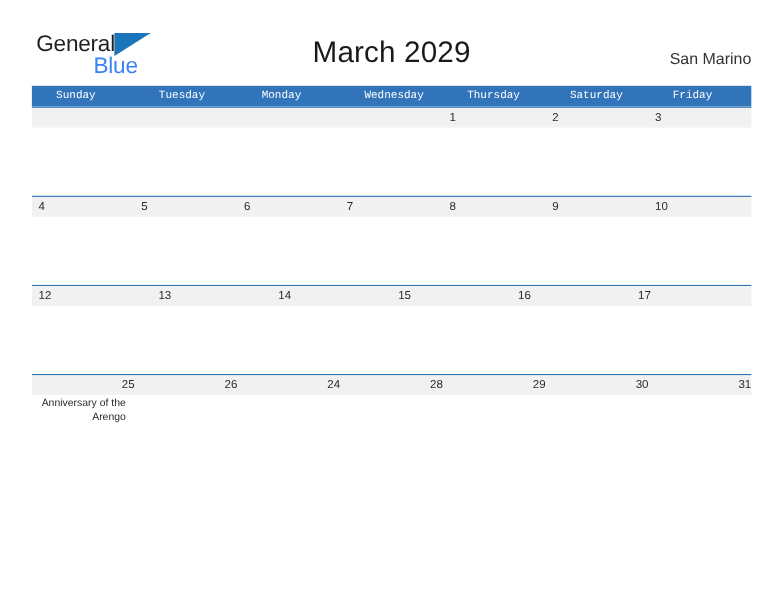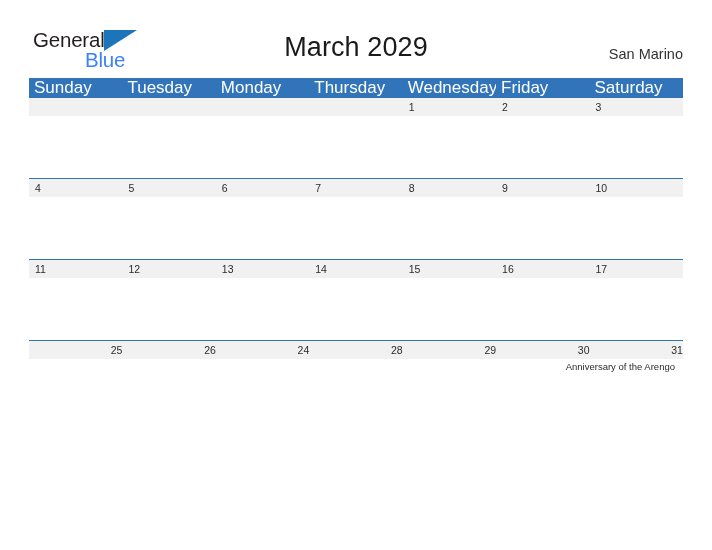--- a/index.html
+++ b/index.html
@@ -95,27 +95,28 @@
   }
 
   .weekday-row {
     display: flex;
     width: 654px;
     height: 19px;
     background: #3174b9;
   }
   .weekday-cell {
     flex: 1 1 0;
-    font-size: 17px;
+    font-size: 10px;
     color: #ffffff;
     line-height: 19px;
-    padding-left: 5px;
+    padding-left: 22px;
     box-sizing: border-box;
     white-space: nowrap;
     overflow: hidden;
+    font-family: Liberation Mono, monospace;
   }
 
   .week-row {
     width: 654px;
     height: 81px;
     position: relative;
   }
   .week-row:last-child {
     height: 62px;
     text-align: right;
@@ -135,21 +136,20 @@
     color: #2b2b2b;
     line-height: 18px;
     padding-left: 6px;
     box-sizing: border-box;
     white-space: nowrap;
   }
 
   .event-row {
     display: flex;
     width: 654px;
-    flex-direction: column;
   }
   .event-cell {
     flex: 1 1 0;
     padding: 2px 8px 0 6px;
     box-sizing: border-box;
     font-size: 9.5px;
     line-height: 12.5px;
     color: #2b2b2b;
     word-wrap: break-word;
   }
@@ -170,24 +170,24 @@
   <div class="cal-location">San Marino</div>
 
 </div>
 
 <div class="calendar">
 
   <div class="weekday-row">
     <div class="weekday-cell">Sunday</div>
     <div class="weekday-cell">Tuesday</div>
     <div class="weekday-cell">Monday</div>
+    <div class="weekday-cell">Wednesday</div>
     <div class="weekday-cell">Thursday</div>
-    <div class="weekday-cell">Wednesday</div>
+    <div class="weekday-cell">Saturday</div>
     <div class="weekday-cell">Friday</div>
-    <div class="weekday-cell">Saturday</div>
   </div>
 
   <div class="week-row">
     <div class="day-band">
       <div class="day-num"></div>
       <div class="day-num"></div>
       <div class="day-num"></div>
       <div class="day-num"></div>
       <div class="day-num">1</div>
       <div class="day-num">2</div>
@@ -220,21 +220,20 @@
       <div class="event-cell"></div>
       <div class="event-cell"></div>
       <div class="event-cell"></div>
       <div class="event-cell"></div>
       <div class="event-cell"></div>
     </div>
   </div>
 
   <div class="week-row">
     <div class="day-band">
-      <div class="day-num">11</div>
       <div class="day-num">12</div>
       <div class="day-num">13</div>
       <div class="day-num">14</div>
       <div class="day-num">15</div>
       <div class="day-num">16</div>
       <div class="day-num">17</div>
     </div>
     <div class="event-row">
       <div class="event-cell"></div>
       <div class="event-cell"></div>

